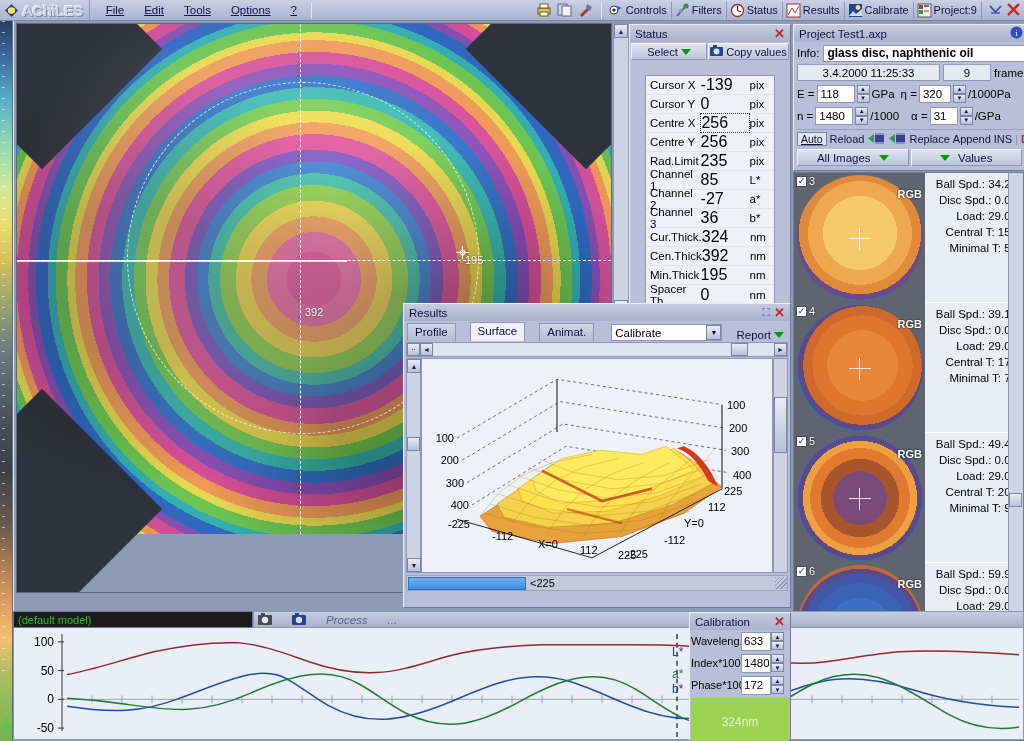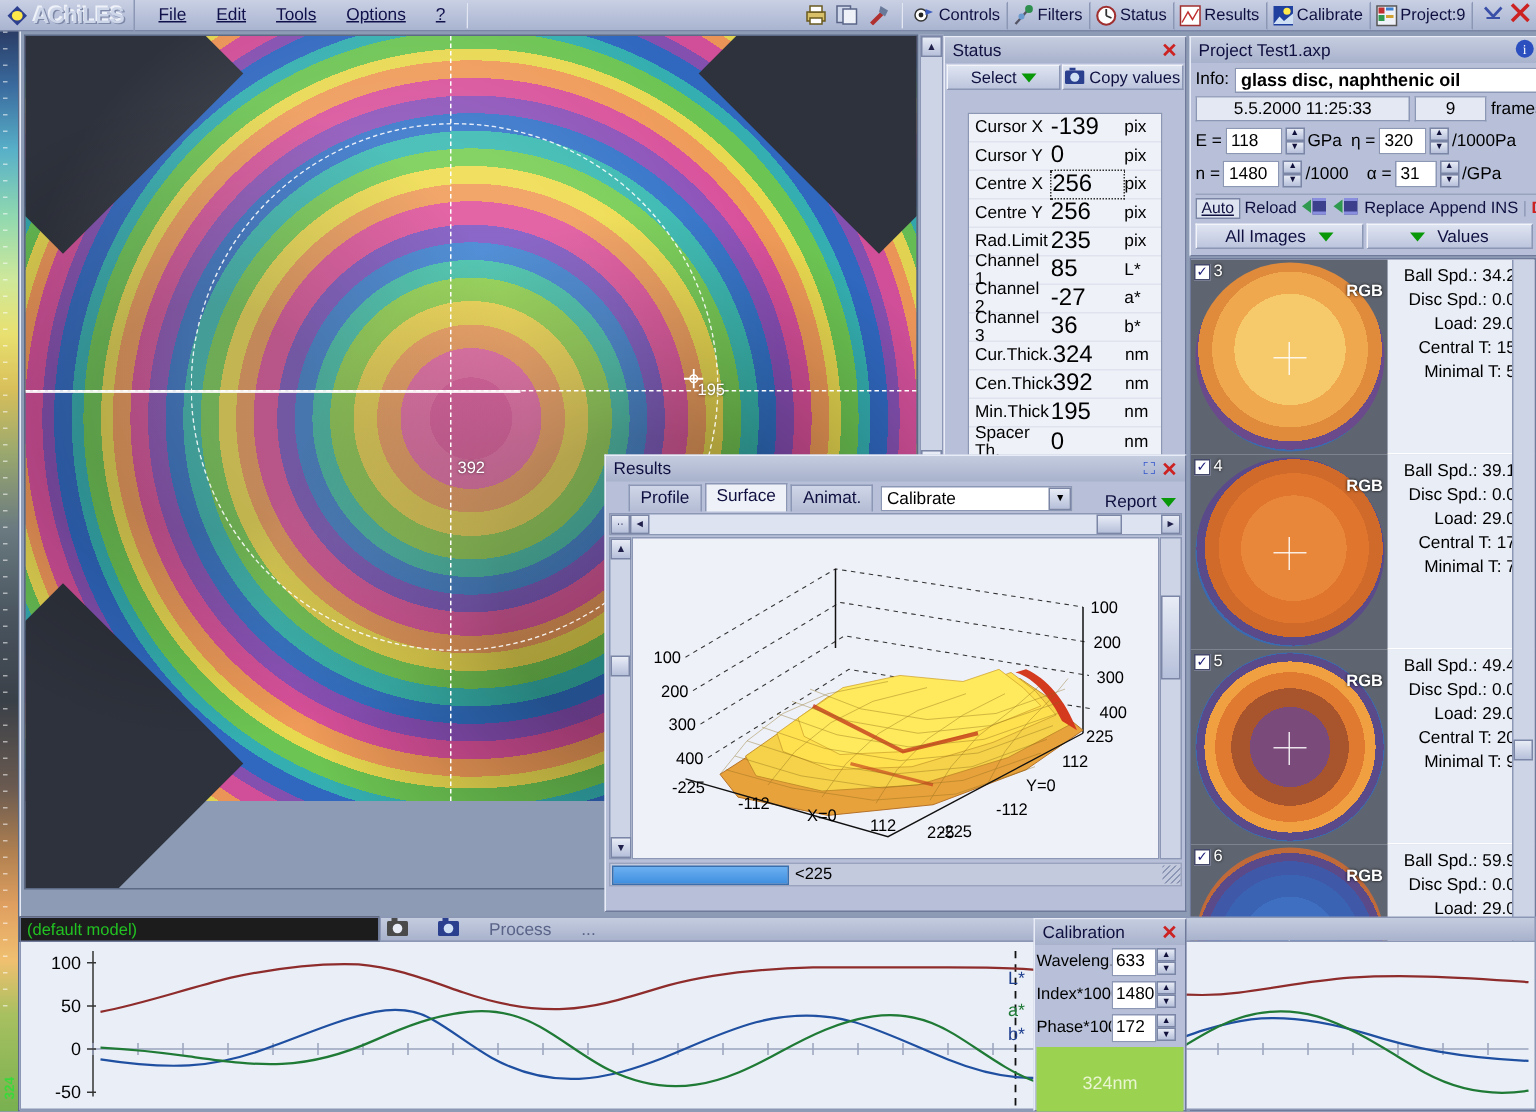--- a/index.html
+++ b/index.html
@@ -271,21 +271,21 @@
     flex: 1; background: #e9edf6; padding: 3px 6px 0 2px;
     font-size: 11.5px; color: #000; text-align: right; line-height: 16px;
   }
   .illist-scroll {
     position: absolute; right: 0; top: 0; width: 15px; height: 569px;
     background: #cdd4e6; border-left: 1px solid #8c97b5;
   }
 
   
   #results-window { left: 403px; top: 303px; width: 388px; height: 305px; z-index: 40; }
-  .res-tabs { display:flex; align-items: flex-end; height: 20px; padding: 1px 2px 0 3px; gap: 2px; margin-left: 12px; }
+  .res-tabs { display:flex; align-items: flex-end; height: 20px; padding: 1px 2px 0 3px; gap: 14px; }
   .res-tab {
     padding: 2px 7px 3px; font-size: 11.5px; color:#101040;
     background: linear-gradient(#d0d6e8,#b3bcd4);
     border: 1px solid #8c97b5; border-bottom: none;
   }
   .res-tab.active { background: #eef1f8; padding-bottom: 4px; }
   .res-select {
     margin-left: 3px; width: 128px; height: 17px; background:#fff;
     border: 1px solid #8c97b5; display:flex; align-items:center;
     font-size: 11.5px; color:#000; padding-left: 3px;
@@ -322,21 +322,21 @@
     position: absolute; left: 13px; top: 611px; width: 1011px; height: 130px;
   }
   .bt-header { display:flex; height: 17px; }
   .bt-model {
     width: 240px; background:#1c1c1c; color:#22c222; font-size: 11px;
     padding-left: 4px; display:flex; align-items:center;
     border: 1px solid #6f7a9a;
   }
   .bt-tools {
     flex: 1; background: linear-gradient(#c4ccdf,#a8b2cc);
-    border: 1px solid #8c97b5; display:flex; align-items:center; gap: 20px; padding-left: 4px;
+    border: 1px solid #8c97b5; display:flex; align-items:center; gap: 20px; padding-left: 4px; font-style: italic;
   }
   .bt-tools span { font-size: 11.5px; color: #5a6488; }
   .profile-chart {
     position: relative; height: 112px; background: #e9eef7;
     border: 1px solid #8c97b5; border-top: none;
   }
 
   
   #calibration-window { left: 689px; top: 612px; width: 102px; height: 129px; z-index: 45; }
   .cal-row { display:flex; align-items:center; height: 22px; padding: 0 1px; }
@@ -668,21 +668,21 @@
           </svg>
       </span>
       <span class="xbtn">✕</span>
     </div>
     <div class="proj-body">
       <div class="proj-info">
         <span class="lbl">Info:</span>
         <span class="val">glass disc, naphthenic oil</span>
       </div>
       <div class="proj-row2">
-        <div class="fieldbox" style="flex:1;">5.5.2000 11:25:33</div>
+        <div class="fieldbox" style="flex:1;">3.4.2000 11:25:33</div>
         <div class="fieldbox" style="width:48px;">9</div>
         <div style="width:44px;font-size:11.5px;color:#000;">frames</div>
       </div>
       <div class="proj-params">
         <span class="pp">
           <span>E =</span>
           <span class="inp">118</span>
           <span class="spin">
               <i>▲</i>
               <i>▼</i>

